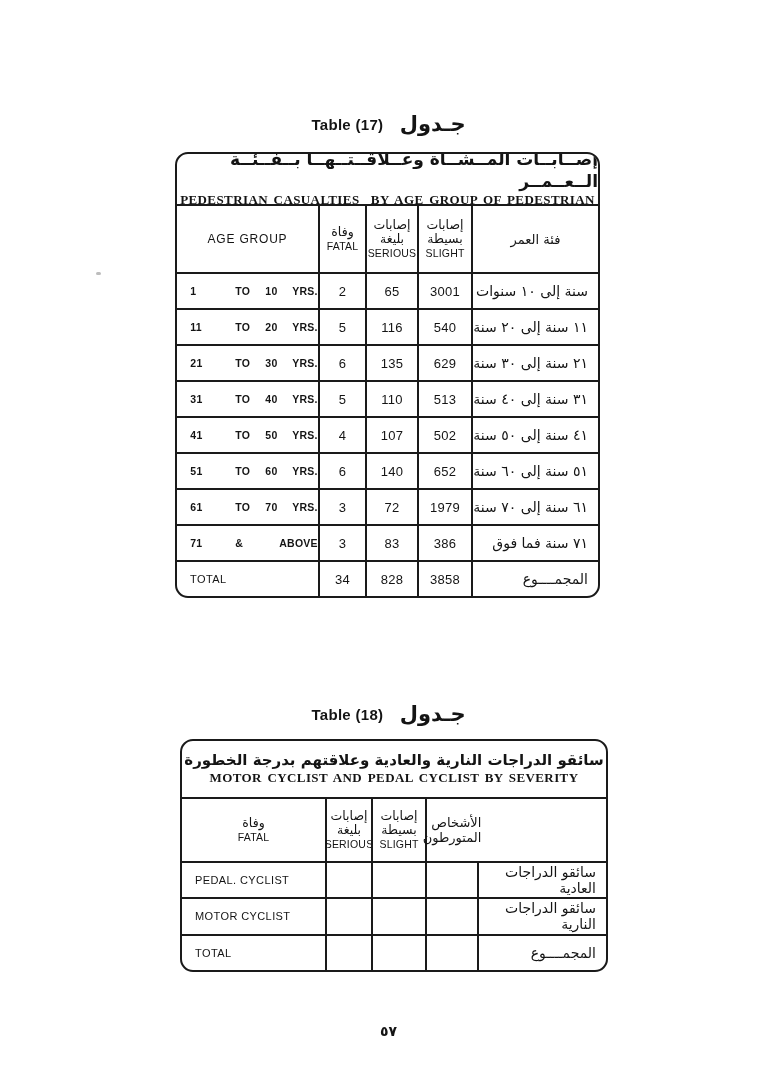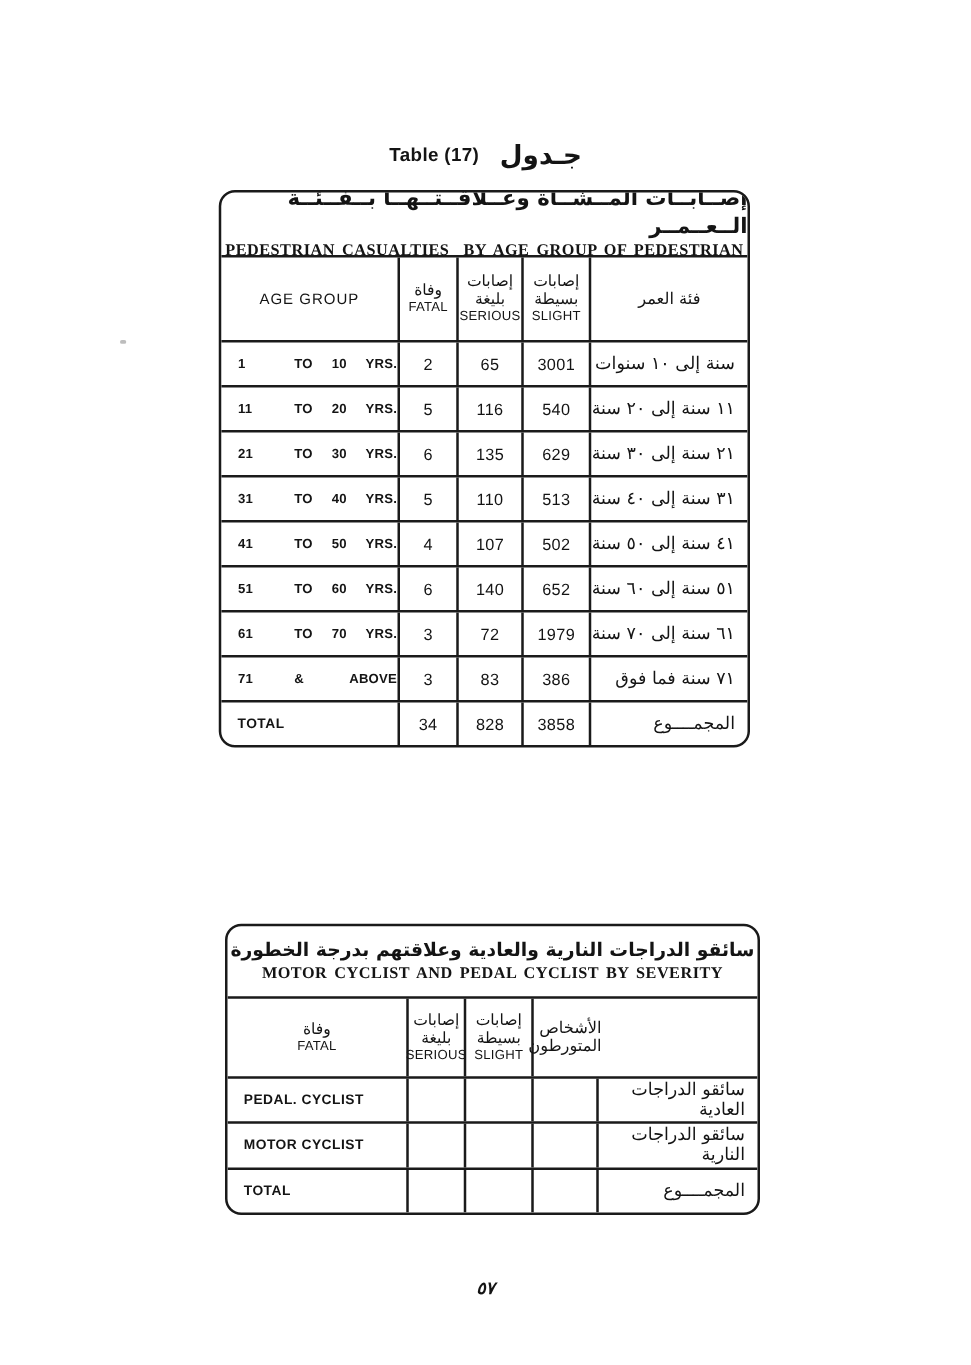--- a/index.html
+++ b/index.html
@@ -54,26 +54,26 @@
   .hc-arwide{font-size:13px;}
 
   
   .num{font-size:13px;letter-spacing:0.3px;}
   .agecell{display:grid;grid-template-columns:45px 30px 27px auto;padding-left:13px;
         align-items:center;justify-items:start;font-size:10.5px;font-weight:600;
         letter-spacing:0.2px;}
   .tk{white-space:nowrap;}
   .tk-span{grid-column:3 / 5;padding-left:14px;}
   .lblcell{justify-content:flex-start;padding-left:13px;font-size:11px;
-        font-weight:700;letter-spacing:0.4px;}
+        font-weight:400;letter-spacing:0.4px;}
   .arcell{justify-content:flex-start;padding-right:10px;font-size:14px;}
 
   
   .pagenum{position:absolute;left:0;width:777px;top:1023px;text-align:center;
-        font-weight:bold;font-size:14px;font-style:italic;}
+        font-weight:bold;font-size:14px;}
 
   
   .speck{position:absolute;left:96px;top:272px;width:5px;height:3px;
         background:#9a9a9a;border-radius:2px;opacity:0.65;}
 </style>
 </head>
 <body>
 
 <div class="page">
 
@@ -218,20 +218,24 @@
         <div class="cell lblcell">TOTAL</div>
         <div class="cell num">34</div>
         <div class="cell num">828</div>
         <div class="cell num">3858</div>
         <div class="cell arcell ar">المجمــــوع</div>
       </div>
 
     </div>
   </div>
 
+  <div class="tcap" style="top:702px">
+    <span class="en">Table (18)</span>
+    <span class="ar arcap">جـدول</span>
+  </div>
 
   <div class="tbl t18">
     <div class="band">
       <div class="band-ar ar">سائقو الدراجات النارية والعادية وعلاقتهم بدرجة الخطورة</div>
       <div class="band-en">MOTOR CYCLIST AND PEDAL CYCLIST BY SEVERITY</div>
     </div>
 
     <div class="hrow">
       <div class="cell stack">
         <span class="h-ar ar">وفاة</span>

